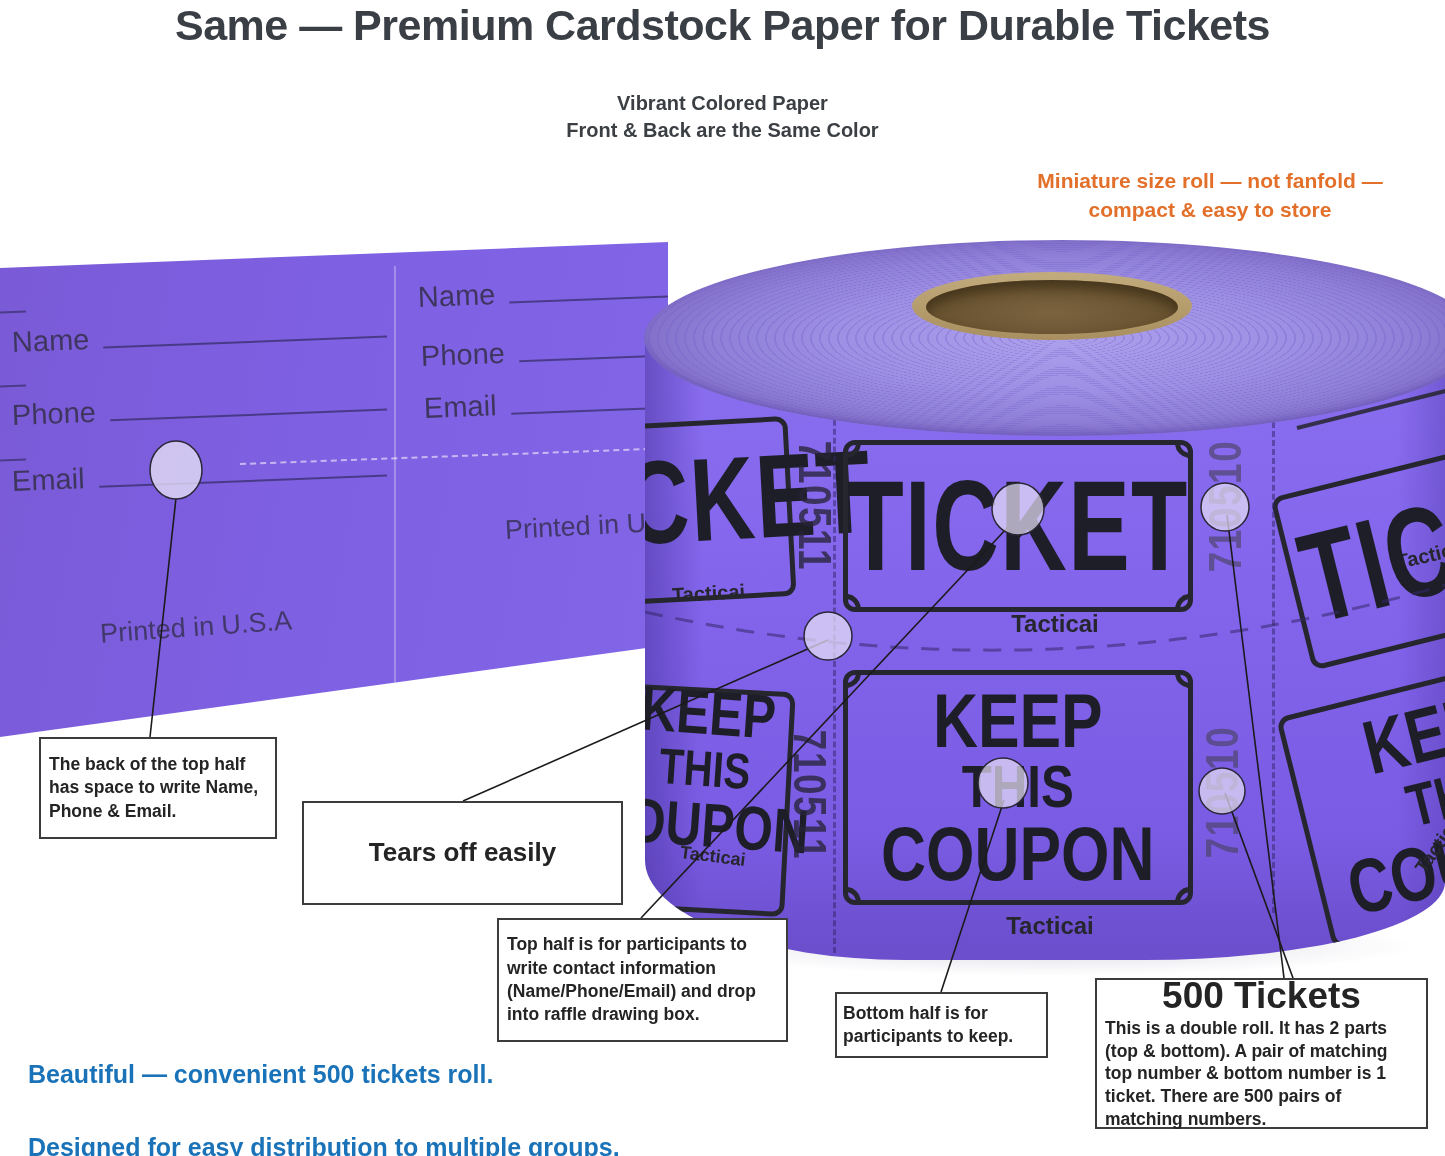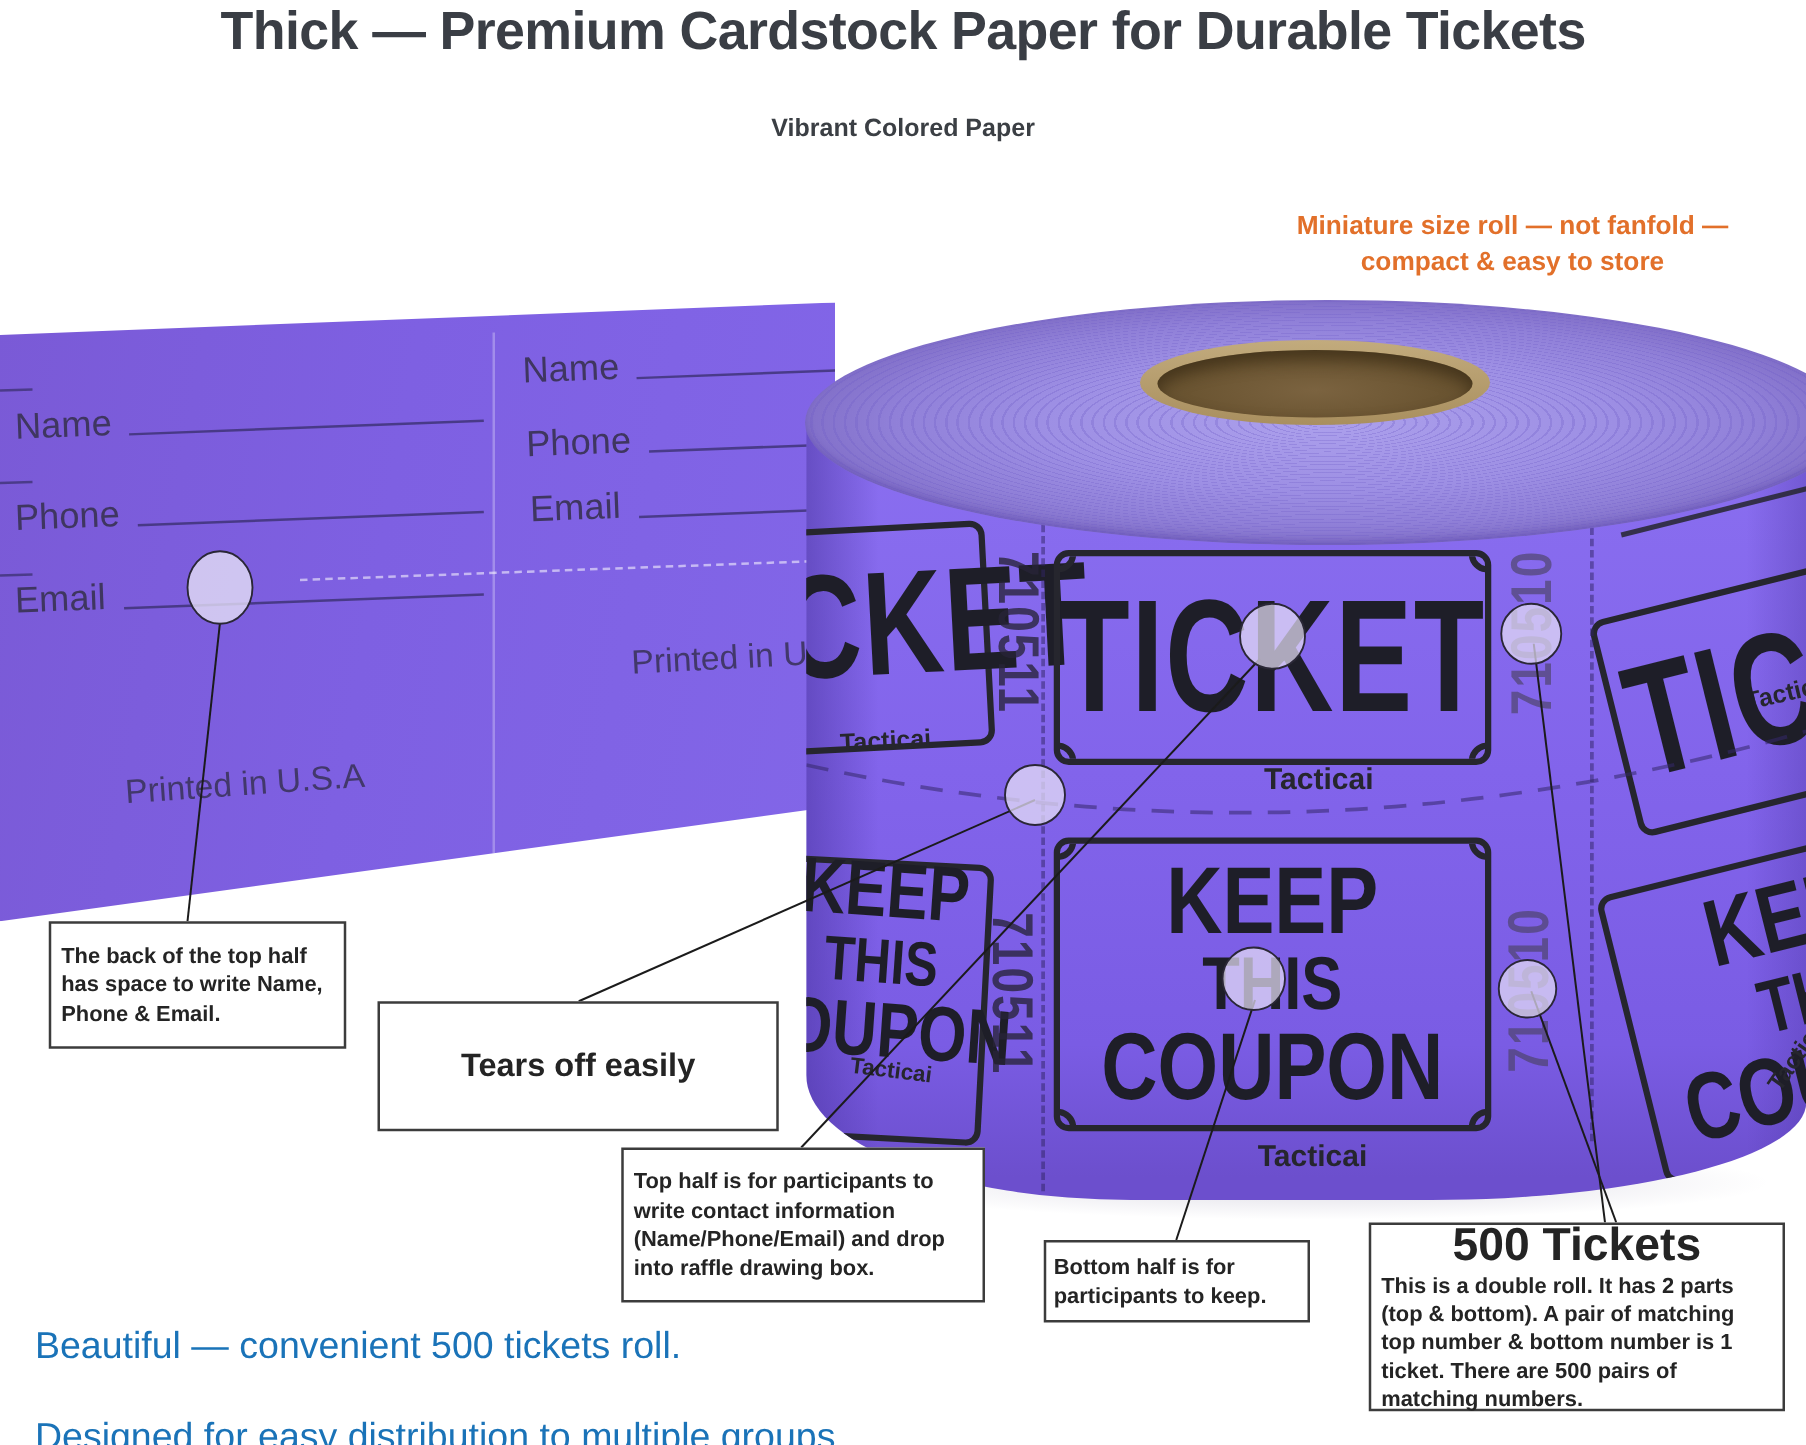--- a/index.html
+++ b/index.html
@@ -99,34 +99,35 @@
   .co1 { left:39px;  top:737px; width:238px; height:102px; padding:4px 8px; }
   .co2 { left:302px; top:801px; width:321px; height:104px; padding:4px 8px; }
   .co2 .co-title { font-size:26px; font-weight:800; line-height:1.15; }
   .co3 { left:497px; top:918px; width:291px; height:124px; padding:4px 8px; }
   .co4 { left:835px; top:992px; width:213px; height:66px; padding:2px 6px; }
   .co5 { left:1095px; top:978px; width:333px; height:151px; padding:4px 8px; }
   .co5 .co-title { font-size:37px; font-weight:800; line-height:1.1; }
   .co5 .co-body { font-size:17.5px; line-height:1.3; }
 
   
-  .benefit { position:absolute; left:28px; font-size:30px; font-weight:400; color:#1a73b8; white-space:nowrap; }
+  .benefit { position:absolute; left:28px; font-size:25px; font-weight:700; color:#1a73b8; white-space:nowrap; }
   .b1 { top:1060px; } .b2 { top:1091px;margin-top:42px; } .b3 { top:1128px; }
 
   
   .overlay { position:absolute; left:0; top:0; z-index:7; pointer-events:none; }
 </style>
 </head>
 <body>
 
 <div class="canvas">
 
-  <div class="title">Thick — Premium Cardstock Paper for Durable Tickets</div>
+  <div class="title">Same — Premium Cardstock Paper for Durable Tickets</div>
   <div class="subtitle">
     <div>Vibrant Colored Paper</div>
+    <div>Front &amp; Back are the Same Color</div>
   </div>
   <div class="size-note">
     <div>Miniature size roll — not fanfold —</div>
     <div>compact &amp; easy to store</div>
   </div>
 
   <div class="strip">
     <div class="stub" style="top:73px"></div>
     <div class="stub" style="top:147px"></div>
     <div class="stub" style="top:221px"></div>

